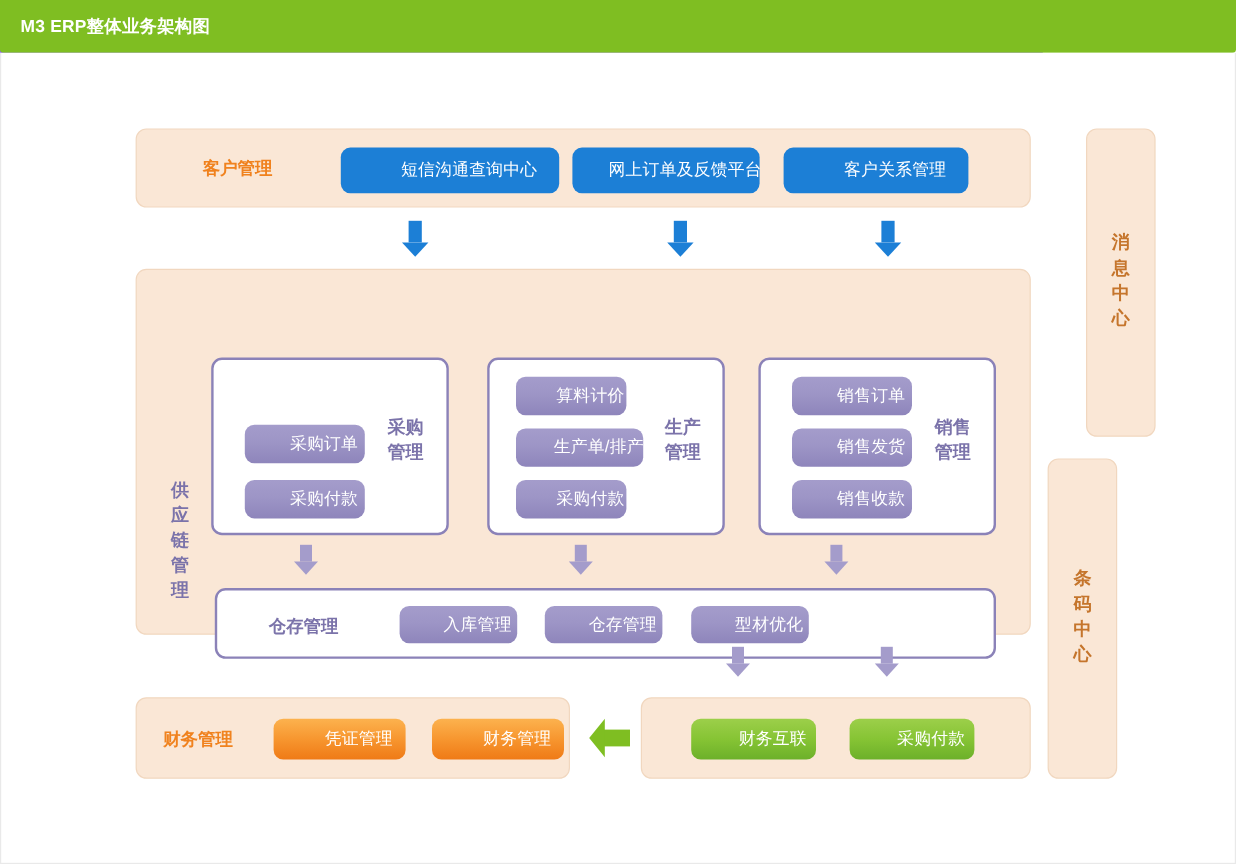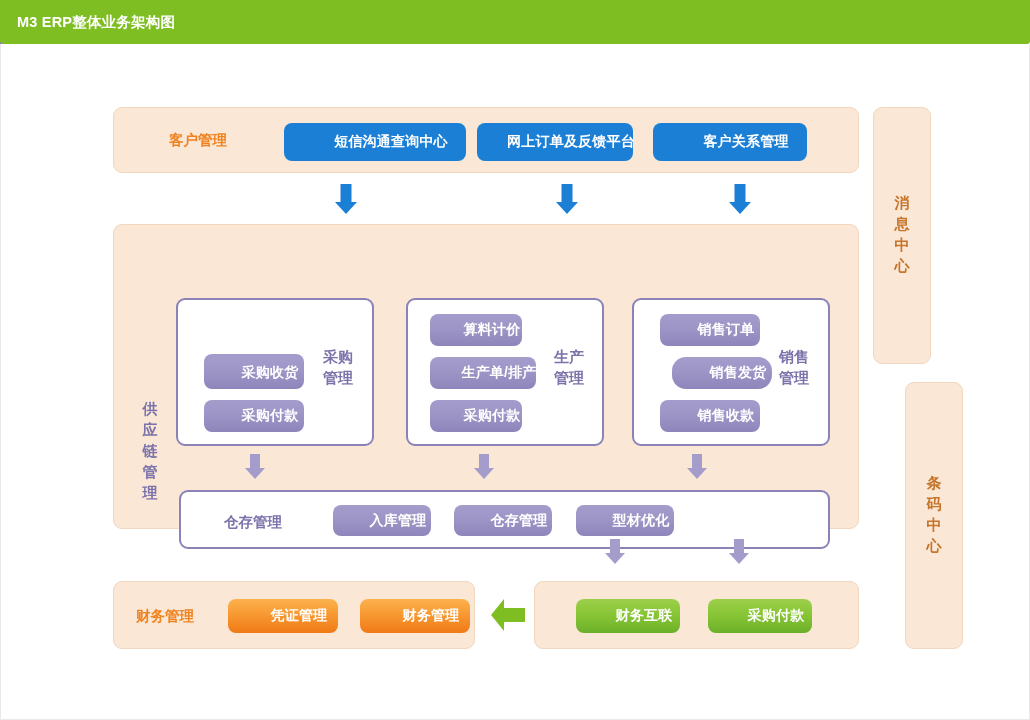--- a/index.html
+++ b/index.html
@@ -101,21 +101,21 @@
   .label-vertical.purple { color: #7b73aa; }
   .label-vertical.orange { color: #c5752c; }
   
   .btn {
     position: absolute;
     display: flex;
     align-items: center;
     justify-content: center;
     color: #ffffff;
     font-size: 14px;
-    font-weight: bold;
+    font-weight: normal;
     border-radius: 7px;
     box-sizing: border-box;
     white-space: nowrap;
     letter-spacing: 0.2px;
     padding-left: 32px;
   }
   .btn-blue {
     background: #1c7fd6;
     border-radius: 8px;
   }
@@ -185,37 +185,36 @@
       <div class="stem" style="width:11px; height:18px; background:#1c7fd6;"></div>
       <div class="head" style="top:18px; border-top:12px solid #1c7fd6;"></div>
     </div>
 
     <div class="peach-panel" style="left:112px; top:180px; width:746px; height:305px;">
 
       <div class="label-vertical purple" style="left:25px; top:173px;">供应链管理</div>
 
       <div class="white-box" style="left:62px; top:73px; width:198px; height:148px;">
         <div class="btn btn-purple" style="left:26px; top:14px; width:100px; height:32px;margin-top:40px;">采购订单</div>
-        <div class="btn btn-purple" style="left:26px; top:57px; width:100px; height:32px;">采购收货</div>
         <div class="btn btn-purple" style="left:26px; top:100px; width:100px; height:32px;">采购付款</div>
         <div class="label-purple-2line" style="left:135px; top:46px; width:50px;">采购
 管理</div>
       </div>
 
       <div class="white-box" style="left:292px; top:73px; width:198px; height:148px;">
         <div class="btn btn-purple" style="left:22px; top:14px; width:92px; height:32px;">算料计价</div>
         <div class="btn btn-purple" style="left:22px; top:57px; width:106px; height:32px;">生产单/排产</div>
         <div class="btn btn-purple" style="left:22px; top:100px; width:92px; height:32px;">采购付款</div>
         <div class="label-purple-2line" style="left:136px; top:46px; width:50px;">生产
 管理</div>
       </div>
 
       <div class="white-box" style="left:518px; top:73px; width:198px; height:148px;">
         <div class="btn btn-purple" style="left:26px; top:14px; width:100px; height:32px;">销售订单</div>
-        <div class="btn btn-purple" style="left:38px; top:57px; width:100px; height:32px;border-radius:14px;">销售发货</div>
+        <div class="btn btn-purple" style="left:26px; top:57px; width:100px; height:32px;">销售发货</div>
         <div class="btn btn-purple" style="left:26px; top:100px; width:100px; height:32px;">销售收款</div>
         <div class="label-purple-2line" style="left:135px; top:46px; width:50px;">销售
 管理</div>
       </div>
 
       <div class="arrow-down" style="left:141px; top:229px;">
         <div class="stem" style="width:10px; height:14px; background:#a49ccb;"></div>
         <div class="head" style="top:14px; border-left-width:10px; border-right-width:10px; border-top:11px solid #a49ccb;"></div>
       </div>
       <div class="arrow-down" style="left:370px; top:229px;">
@@ -255,21 +254,21 @@
       <div style="position:absolute; left:0; top:0; width:0; height:0;
                   border-top:16px solid transparent; border-bottom:16px solid transparent;
                   border-right:13px solid #7fbe22;"></div>
     </div>
 
     <div class="peach-panel" style="left:533px; top:537px; width:325px; height:68px;">
       <div class="btn btn-green" style="left:41px; top:17px; width:104px; height:34px;">财务互联</div>
       <div class="btn btn-green" style="left:173px; top:17px; width:104px; height:34px;">采购付款</div>
     </div>
 
-    <div class="peach-panel" style="left:872px; top:63px; width:58px; height:257px;">
+    <div class="peach-panel" style="left:904px; top:63px; width:58px; height:257px;">
       <div class="label-vertical orange" style="left:17px; top:84px;">消息中心</div>
     </div>
-    <div class="peach-panel" style="left:904px; top:338px; width:58px; height:267px;">
+    <div class="peach-panel" style="left:872px; top:338px; width:58px; height:267px;">
       <div class="label-vertical orange" style="left:17px; top:89px;">条码中心</div>
     </div>
 
   </div>
 </div>
 
 </body></html>

